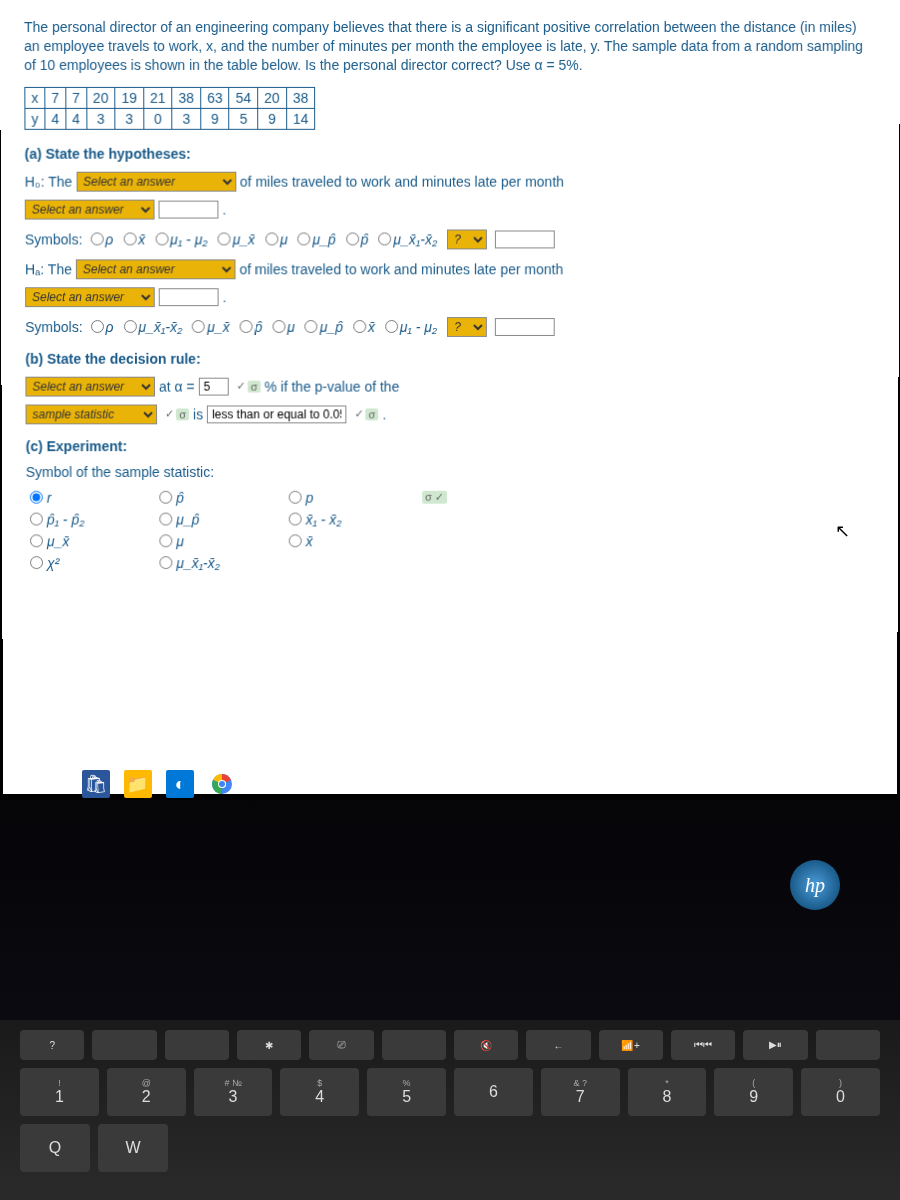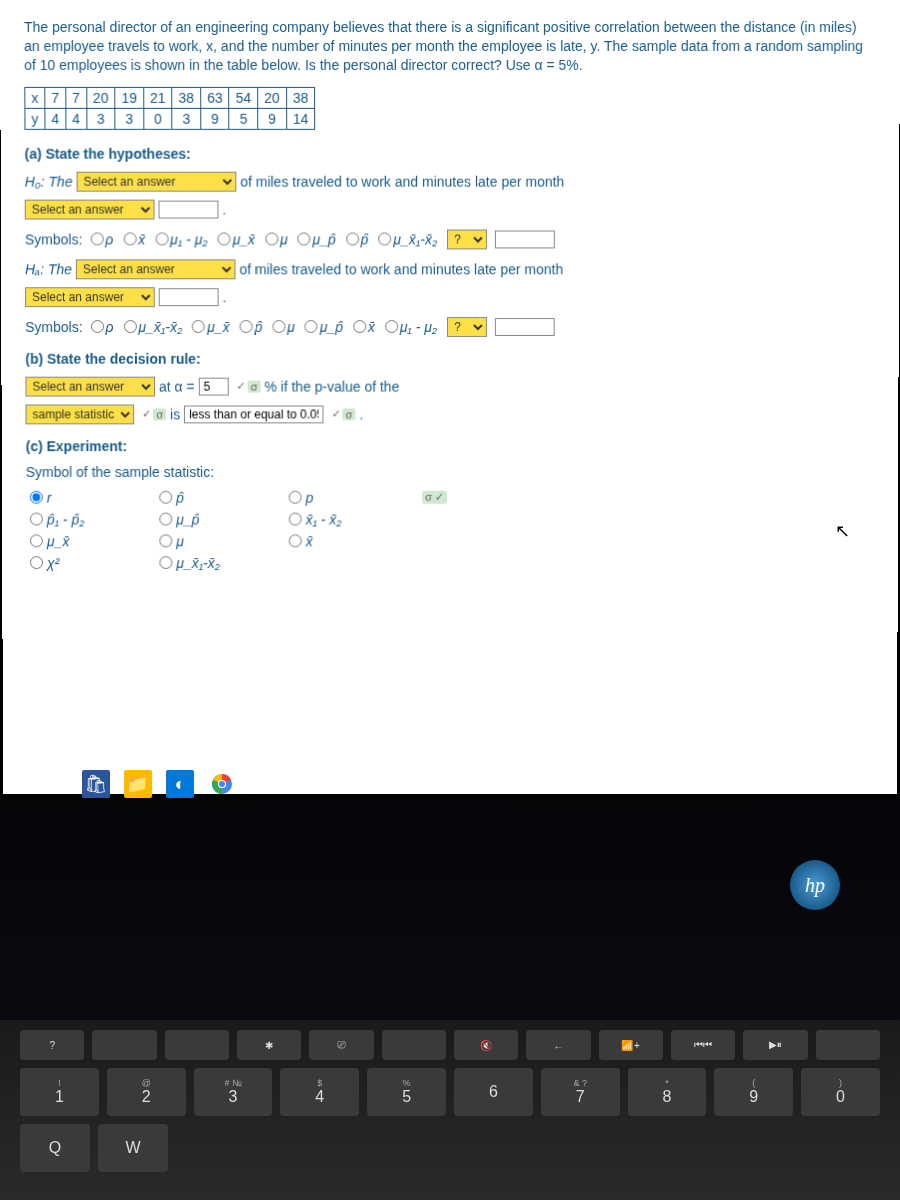--- a/index.html
+++ b/index.html
@@ -48,27 +48,28 @@
   }
   .hyp-row {
     color: #1a5b8a;
     font-size: 14px;
     margin: 8px 0;
     display: flex;
     align-items: center;
     flex-wrap: wrap;
     gap: 4px;
   }
-  .hyp-row .sub { font-style: italic; }
+  .hyp-row .sub { }
   select.inline {
     font-size: 12px;
     padding: 1px 2px;
     border: 1px solid #888;
-    background: #fde047;
+    background: #eab308;
     color: #333;
+    font-style: italic;
   }
   input.inline {
     font-size: 12px;
     padding: 1px 4px;
     border: 1px solid #888;
     width: 60px;
   }
   input.inline.long { width: 140px; }
   .symbols-row {
     color: #1a5b8a;
@@ -342,21 +343,21 @@
     <select class="inline" style="width:130px"><option>Select an answer</option></select>
     <span>at α =</span>
     <input class="inline" style="width: 30px;" value="5">
     <span class="check-hint">
         <span>✓</span>
         <span class="sigma">σ</span>
       </span>
     <span>% if the p-value of the</span>
   </div>
   <div class="hyp-row">
-    <select class="inline" style="width:109px"><option>sample statistic</option></select>
+    <select class="inline" style="width:132px"><option>sample statistic</option></select>
     <span class="check-hint">
         <span>✓</span>
         <span class="sigma">σ</span>
       </span>
     <span>is</span>
     <input class="inline long" value="less than or equal to 0.05" style="">
     <span class="check-hint">
         <span>✓</span>
         <span class="sigma">σ</span>
       </span>

